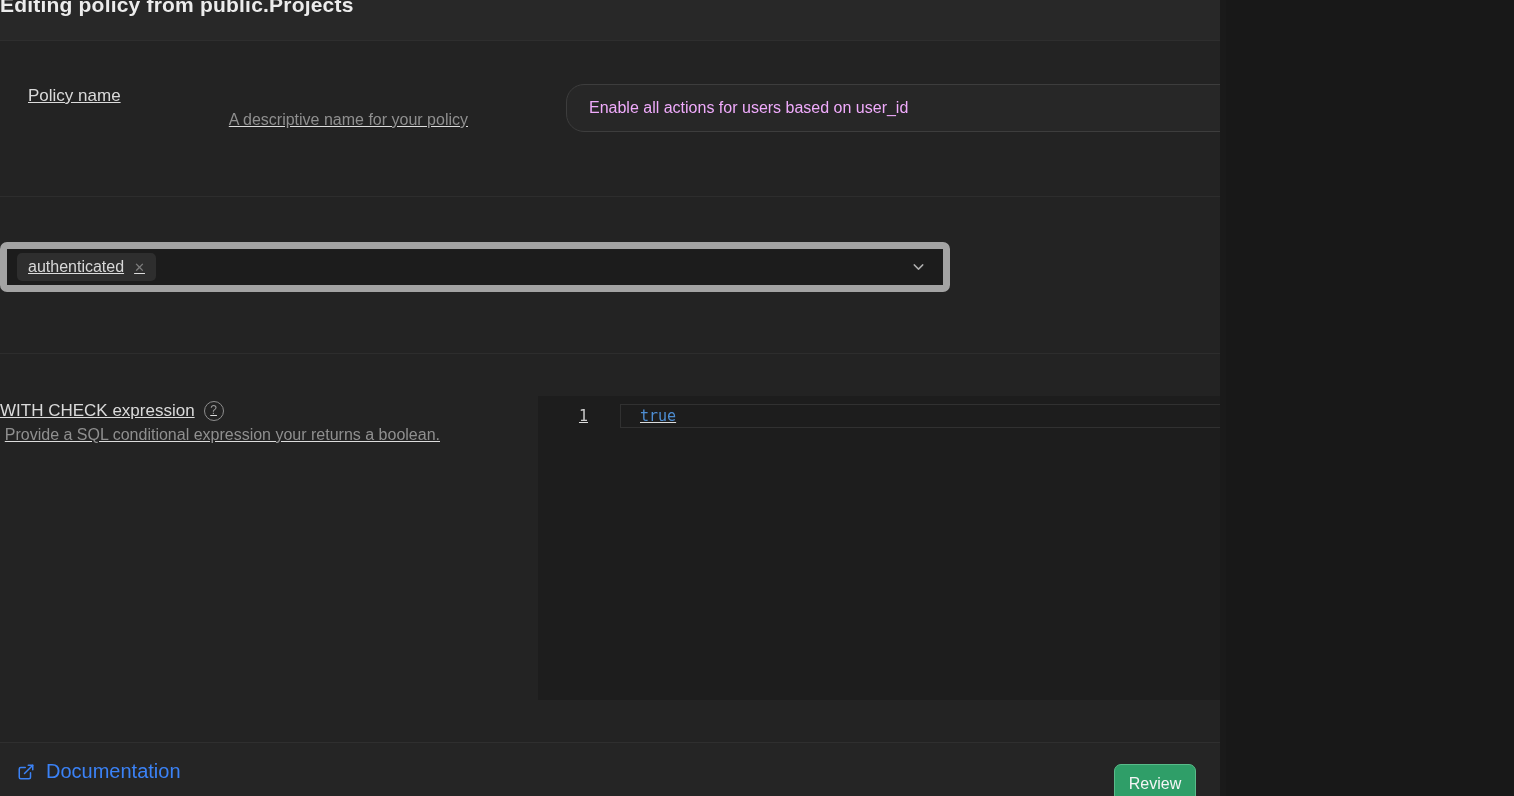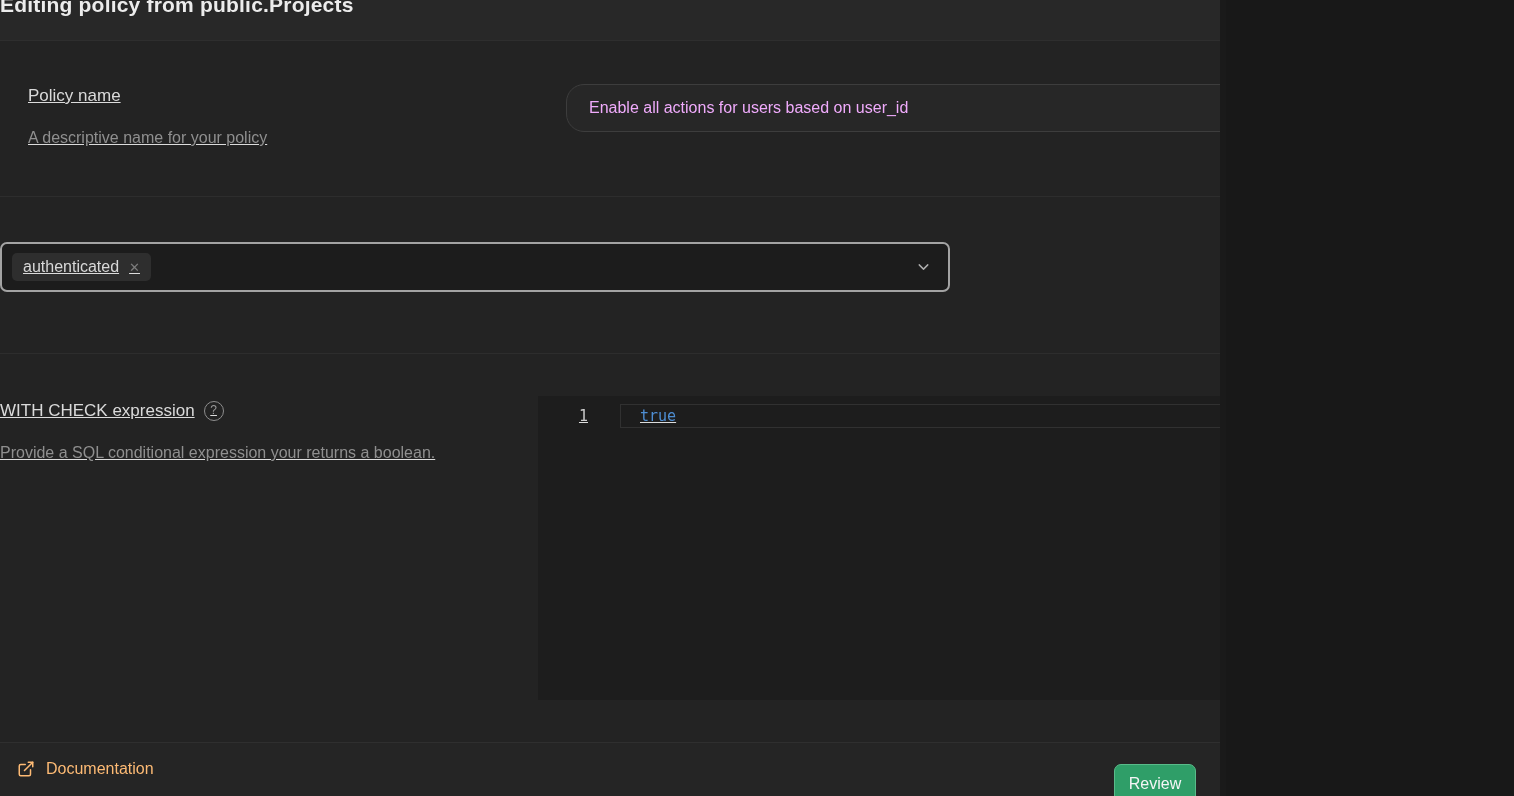--- a/index.html
+++ b/index.html
@@ -61,24 +61,24 @@
 
   .field-label {
     font-size: 17px;
     color: #dadada;
     line-height: 22px;
     display: flex;
     align-items: center;
     gap: 9px;
   }
   .field-desc {
-    margin-top: 18px;
     font-size: 16px;
     line-height: 26px;
     color: #8f8f8f;
+    text-align: right;
   }
 
   .control-col {
     flex: 0 0 950px;
     max-width: 950px;
   }
   .row-1 .control-col { padding-top: 43px; }
   .row-2 .control-col { padding-top: 45px; }
   .row-3 .control-col { padding-top: 42px; }
 
@@ -119,21 +119,21 @@
     font-size: 12px;
     color: #6f6f6f;
     pointer-events: none;
   }
 
   
   .select-box {
     position: relative;
     width: 100%; height: 50px;
     background: #1c1c1c;
-    border: 2px solid #a3a3a3;
+    border: 7px solid #a3a3a3;
     border-radius: 7px;
     display: flex;
     align-items: center;
     padding: 0 44px 0 10px;
     cursor: pointer;
   }
   .role-chip {
     display: inline-flex;
     align-items: center;
     gap: 10px;
@@ -204,22 +204,22 @@
     width: 100%; height: 54px;
     background: #252525;
     border-top: 1px solid #2f2f2f;
   }
   .doc-link {
     position: absolute;
     left: 17px; top: 17px;
     display: inline-flex;
     align-items: center;
     gap: 11px;
-    color: #fdba74;
-    font-size: 16px;
+    color: #3b82f6;
+    font-size: 20px;
     text-decoration: none;
     cursor: pointer;
   }
   .doc-link svg { display: block; }
   .review-btn {
     position: absolute;
     right: 30px; top: 21px;
     width: 82px; height: 40px;
     background: #2f9e68;
     border: 1px solid #59bb8a;

